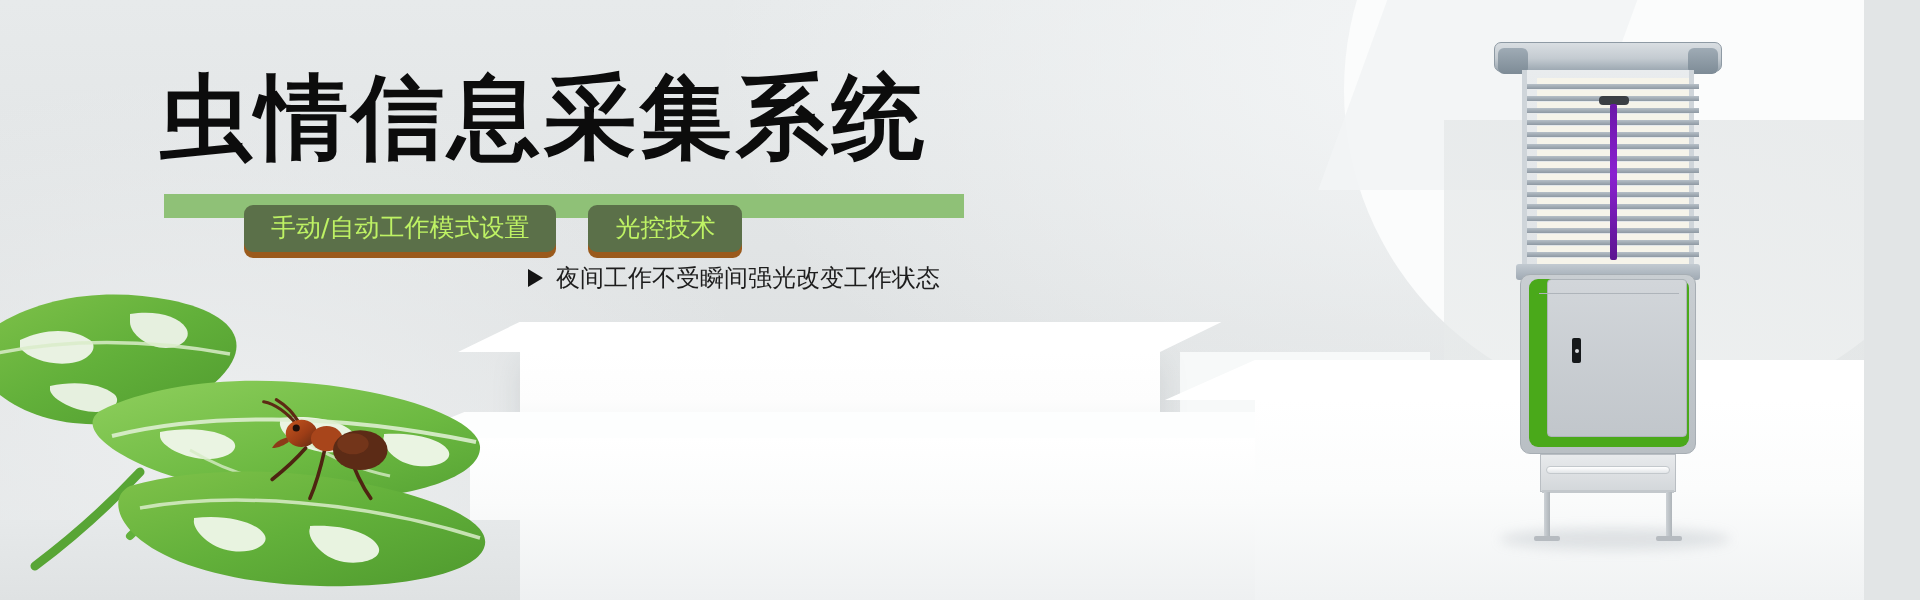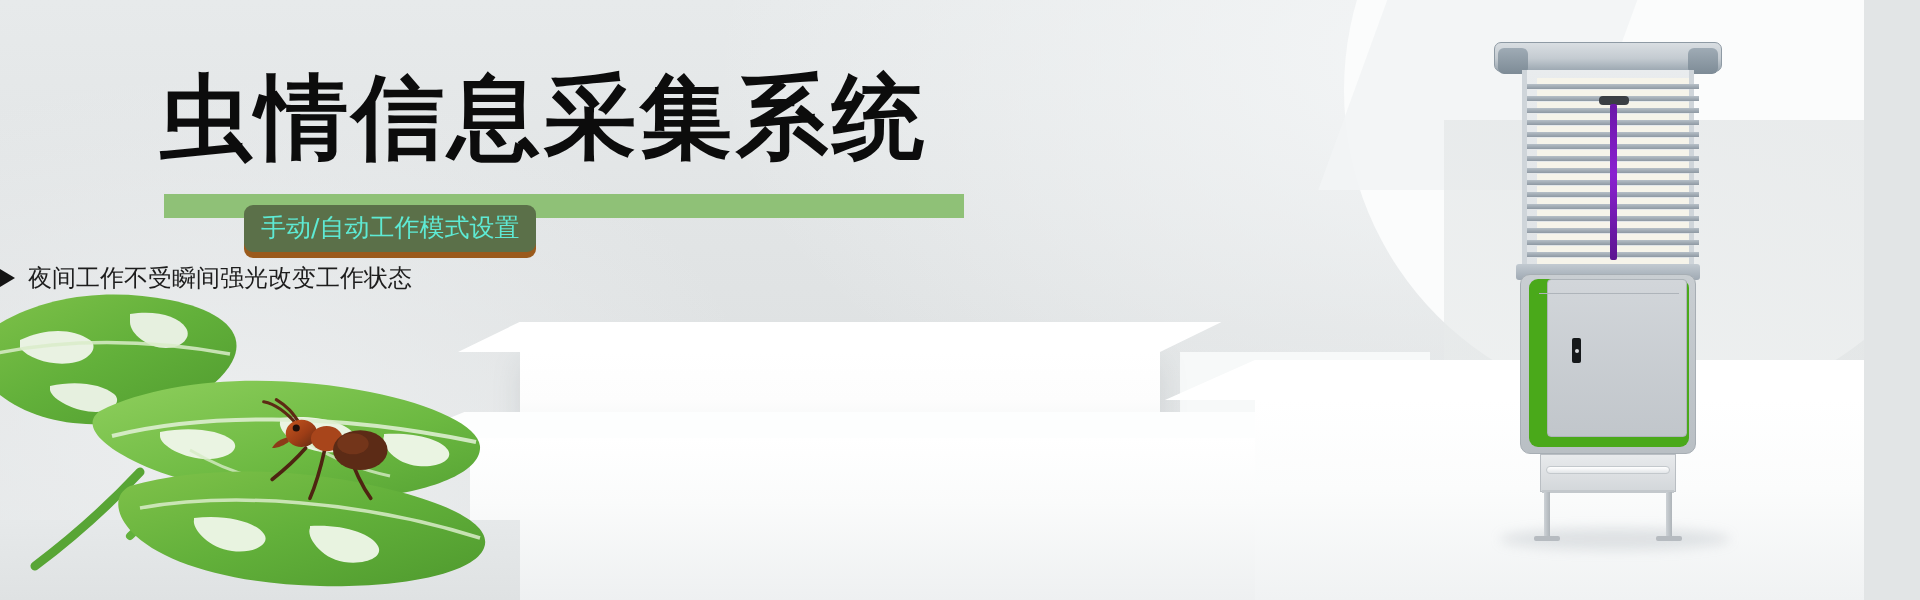--- a/index.html
+++ b/index.html
@@ -46,28 +46,28 @@
   
   .headline-wrap{position:absolute;left:160px;top:72px;width:880px;z-index:30;}
   .hl-underline{position:absolute;left:4px;top:122px;width:800px;height:24px;
     background:#8fc177;z-index:-1;}
   .headline{font-size:92px;line-height:1;font-weight:bold;color:#0c0c0c;
     letter-spacing:4px;white-space:nowrap;
     font-family:"DejaVu Sans","Liberation Sans",sans-serif;}
 
   
   .tags{position:absolute;left:244px;top:205px;display:flex;gap:32px;z-index:30;}
-  .tag{position:relative;border-radius:9px;padding:9px 17px 10px;
-    background:#5b7049;color:#5eead4;font-size:25px;line-height:1.1;white-space:nowrap;
+  .tag{position:relative;border-radius:9px;padding:9px 27px 10px;
+    background:#5b7049;color:#bef264;font-size:25px;line-height:1.1;white-space:nowrap;
     font-family:"DejaVu Sans","Liberation Sans",sans-serif;
     box-shadow:0 6px 0 0 #9a5a1c;}
 
   
   .bullets{position:absolute;left:0;top:262px;width:940px;z-index:30;
-    display:flex;flex-direction:row;align-items:flex-end;gap:11px;}
+    display:flex;flex-direction:column;align-items:flex-end;gap:11px;}
   .bullet{display:flex;align-items:center;gap:13px;color:#1d1d1d;font-size:24px;
     font-family:"DejaVu Sans","Liberation Sans",sans-serif;white-space:nowrap;}
   .tri{width:0;height:0;border-left:15px solid #141414;
     border-top:9px solid transparent;border-bottom:9px solid transparent;}
 
   
   .leafart{position:absolute;left:-20px;top:236px;width:560px;height:364px;z-index:25;}
 
   
   .device{position:absolute;left:1518px;top:42px;width:180px;height:500px;z-index:26;}
@@ -191,20 +191,21 @@
     </svg>
   </div>
 
   <div class="headline-wrap">
     <div class="hl-underline"></div>
     <div class="headline">虫情信息采集系统</div>
   </div>
 
   <div class="tags">
     <div class="tag">手动/自动工作模式设置</div>
+    <div class="tag">光控技术</div>
   </div>
 
   <div class="bullets">
     <div class="bullet">
       <span class="tri"></span>
       <span>夜间工作不受瞬间强光改变工作状态</span>
     </div>
   </div>
 
   <div class="dev-shadow"></div>

